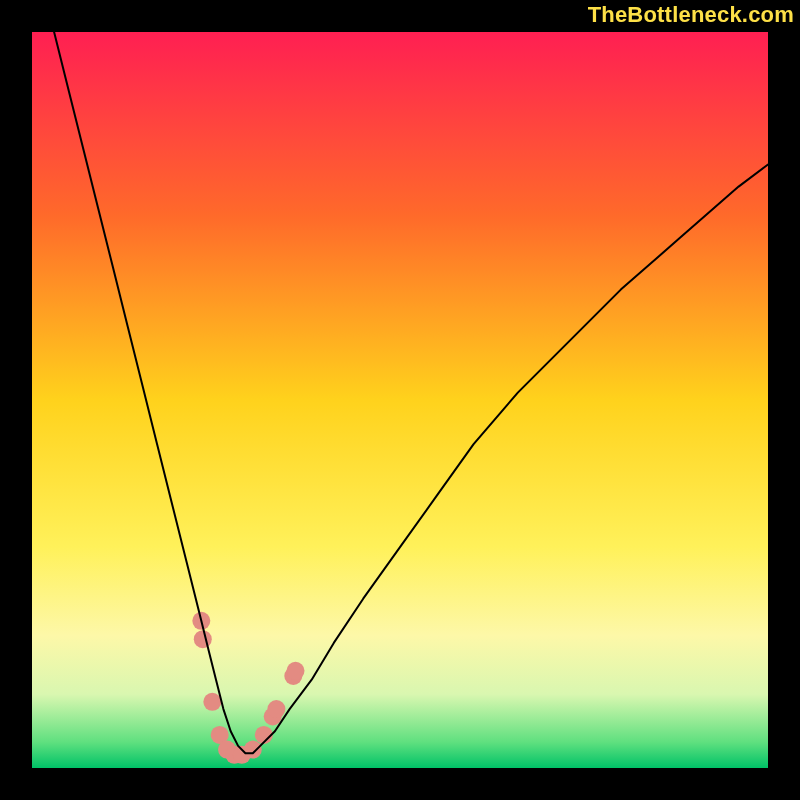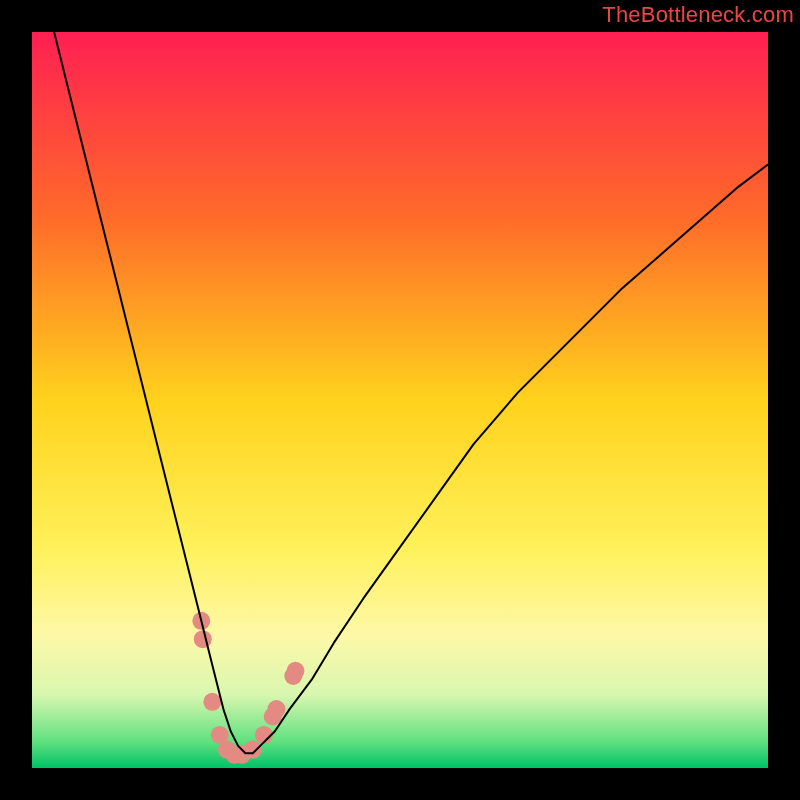--- a/index.html
+++ b/index.html
@@ -14,23 +14,23 @@
   .frame {
     position: absolute;
     left: 0; top: 0;
     width: 800px; height: 800px;
     background: #000;
   }
   .watermark {
     position: absolute;
     top: 2px;
     right: 6px;
-    color: #ef4444;
+    color: #fde047;
     font-size: 22px;
-    font-weight: 400;
+    font-weight: 700;
     letter-spacing: 0.2px;
     user-select: none;
   }
   svg {
     position: absolute;
     left: 0; top: 0;
   }
 </style>
 </head>
 <body>

